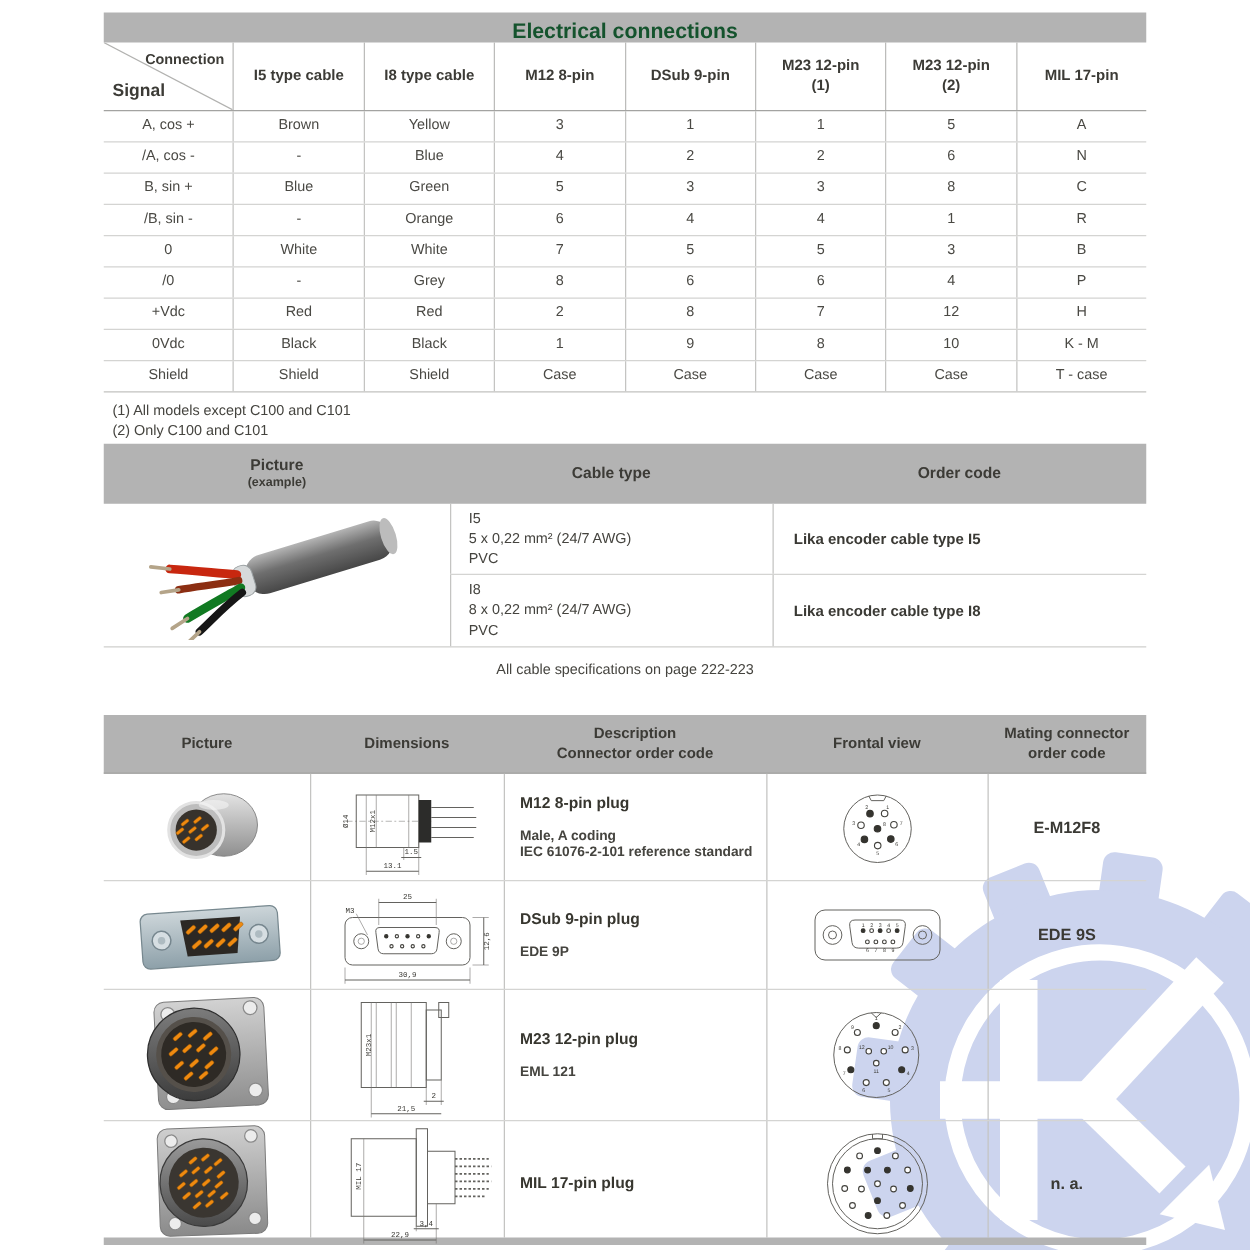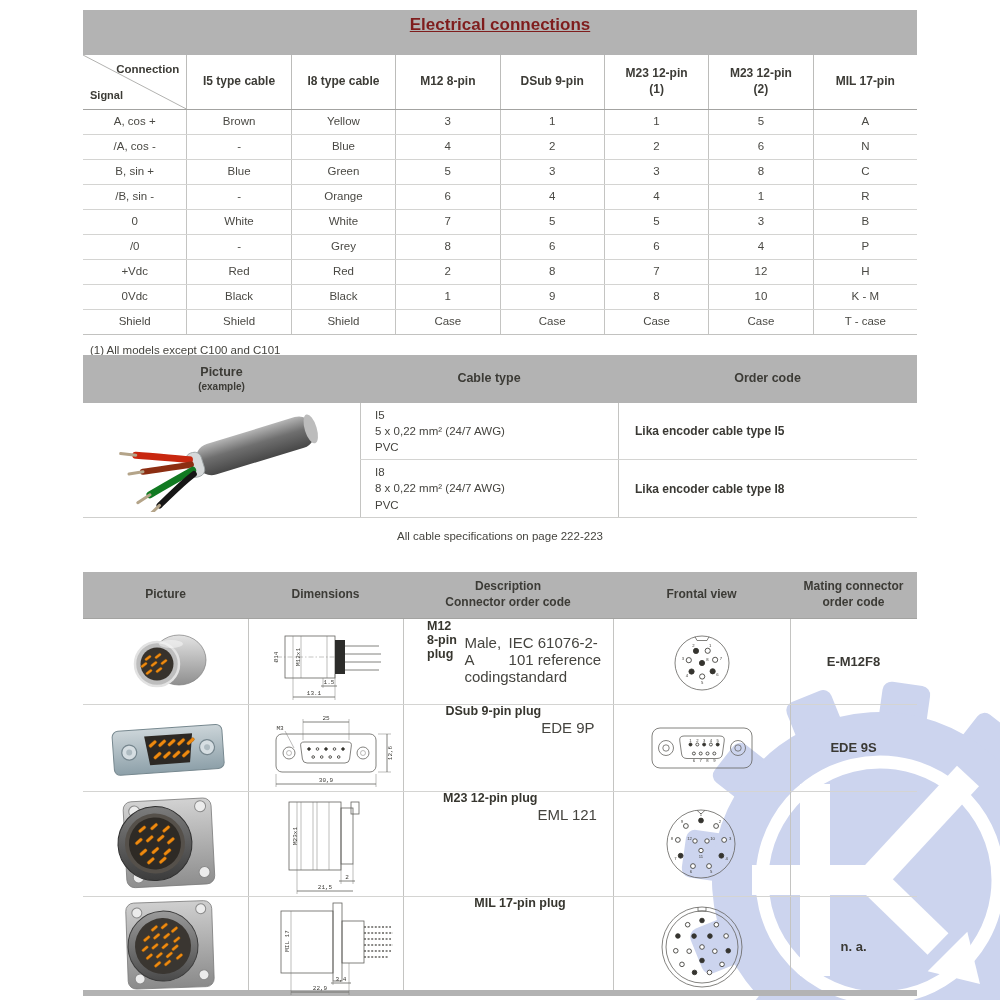--- a/index.html
+++ b/index.html
@@ -6,28 +6,28 @@
   #page{position:relative;width:1000px;height:1000px;background:#fff;overflow:hidden;
         font-family:"Liberation Sans",sans-serif;color:var(--text,#45443f);}
 
   
   #watermark{position:absolute;left:630px;top:630px;z-index:1;}
   .wmf{fill:var(--watermark,#ccd4ee);}
 
   
   #ec{position:absolute;left:83px;top:10px;width:834px;z-index:2;}
   .bar{background:var(--header-bg,#b3b3b3);}
-  .ec-title{height:45px;line-height:30px;text-align:center;font-size:17px;font-weight:bold;color:#7f1d1d;text-decoration:underline;}
+  .ec-title{height:24px;line-height:30px;text-align:center;font-size:17px;font-weight:bold;color:#14532d;}
   .ec-header{display:flex;height:54px;border-bottom:1px solid #a3a3a1;}
   .ec-hcell{flex:1;border-left:1px solid #bcbcba;display:flex;flex-direction:column;justify-content:center;
             align-items:center;text-align:center;font-size:12px;font-weight:bold;color:#3c3b36;line-height:1.3;}
   .ec-hcell:first-child{border-left:none;}
   .ec-corner{position:relative;}
   .ec-corner .c-top{position:absolute;top:7px;right:7px;font-size:11.5px;font-weight:bold;}
-  .ec-corner .c-bot{position:absolute;bottom:7px;left:7px;font-size:11px;font-weight:bold;}
+  .ec-corner .c-bot{position:absolute;bottom:7px;left:7px;font-size:14px;font-weight:bold;}
   .ec-corner svg{position:absolute;left:0;top:0;width:100%;height:100%;}
   .ec-row{display:flex;height:24px;border-bottom:1px solid #d4d4d2;}
   .ec-row:last-child{border-bottom:1px solid #c2c2c0;}
   .ec-cell{flex:1;border-left:1px solid #c4c4c2;text-align:center;font-size:11.5px;line-height:23px;color:#4a4944;}
   .ec-cell:first-child{border-left:none;}
   .footnotes{margin:7px 0 0 7px;font-size:11.5px;line-height:1.4;color:#45443f;}
 
   
   #ct{position:absolute;left:83px;top:355px;width:834px;z-index:2;}
   .ct-header{display:flex;height:48px;}
@@ -53,26 +53,26 @@
         font-size:12px;font-weight:bold;color:#3c3b36;line-height:1.3;}
   .bt-c1{width:165px;} .bt-c2{width:155px;} .bt-c3{width:210px;} .bt-c4{width:177px;} .bt-c5{flex:1;}
   .bt-body{position:relative;height:377px;}
   .bt-vline{position:absolute;top:0;bottom:6px;width:1px;background:#c4c4c2;}
   .bt-hline{position:absolute;left:0;right:0;height:1px;background:#d4d4d2;}
   .bt-bottombar{position:absolute;left:0;right:0;bottom:0;height:6px;background:var(--header-bg,#b3b3b3);}
   .bt-row{position:absolute;left:0;right:0;}
   .bt-cell{position:absolute;top:0;bottom:0;display:flex;align-items:center;justify-content:center;}
   .cell-pic{left:0;width:165px;}
   .cell-dim{left:165px;width:155px;}
-  .cell-desc{left:320px;width:210px;box-sizing:border-box;flex-direction:row;align-items:flex-start;
-             justify-content:center;padding-left:24px;}
+  .cell-desc{left:320px;width:210px;box-sizing:border-box;flex-direction:column;align-items:flex-start;
+             justify-content:center;padding-left:13px;}
   .cell-front{left:530px;width:177px;}
   .cell-mate{left:707px;width:127px;font-size:13px;font-weight:bold;color:#3a3934;}
   .desc-title{font-size:12.5px;font-weight:bold;color:#37362f;margin-bottom:13px;}
-  .desc-line{font-size:15px;color:#45443f;margin-top:15px;}
+  .desc-line{font-size:11px;color:#45443f;margin-top:1px;font-weight:bold;}
 
   
   .dl{stroke:#63625e;stroke-width:0.8;fill:none;}
   .dl-thin{stroke:#7a7976;stroke-width:0.5;fill:none;}
   .dl-center{stroke:#8a8986;stroke-width:0.5;fill:none;stroke-dasharray:5 2 1.5 2;}
   .dl-dash{stroke:#63625e;stroke-width:1.4;fill:none;stroke-dasharray:2 1.6;}
   .dim-t{font-size:6px;fill:#3c3b36;text-anchor:middle;font-family:"Liberation Mono",monospace;}
   .blk{fill:#2c2c2a;}
   .pinO{fill:#fff;stroke:#44433e;stroke-width:0.9;}
   .pinF{fill:#35342f;stroke:#35342f;stroke-width:0.9;}

